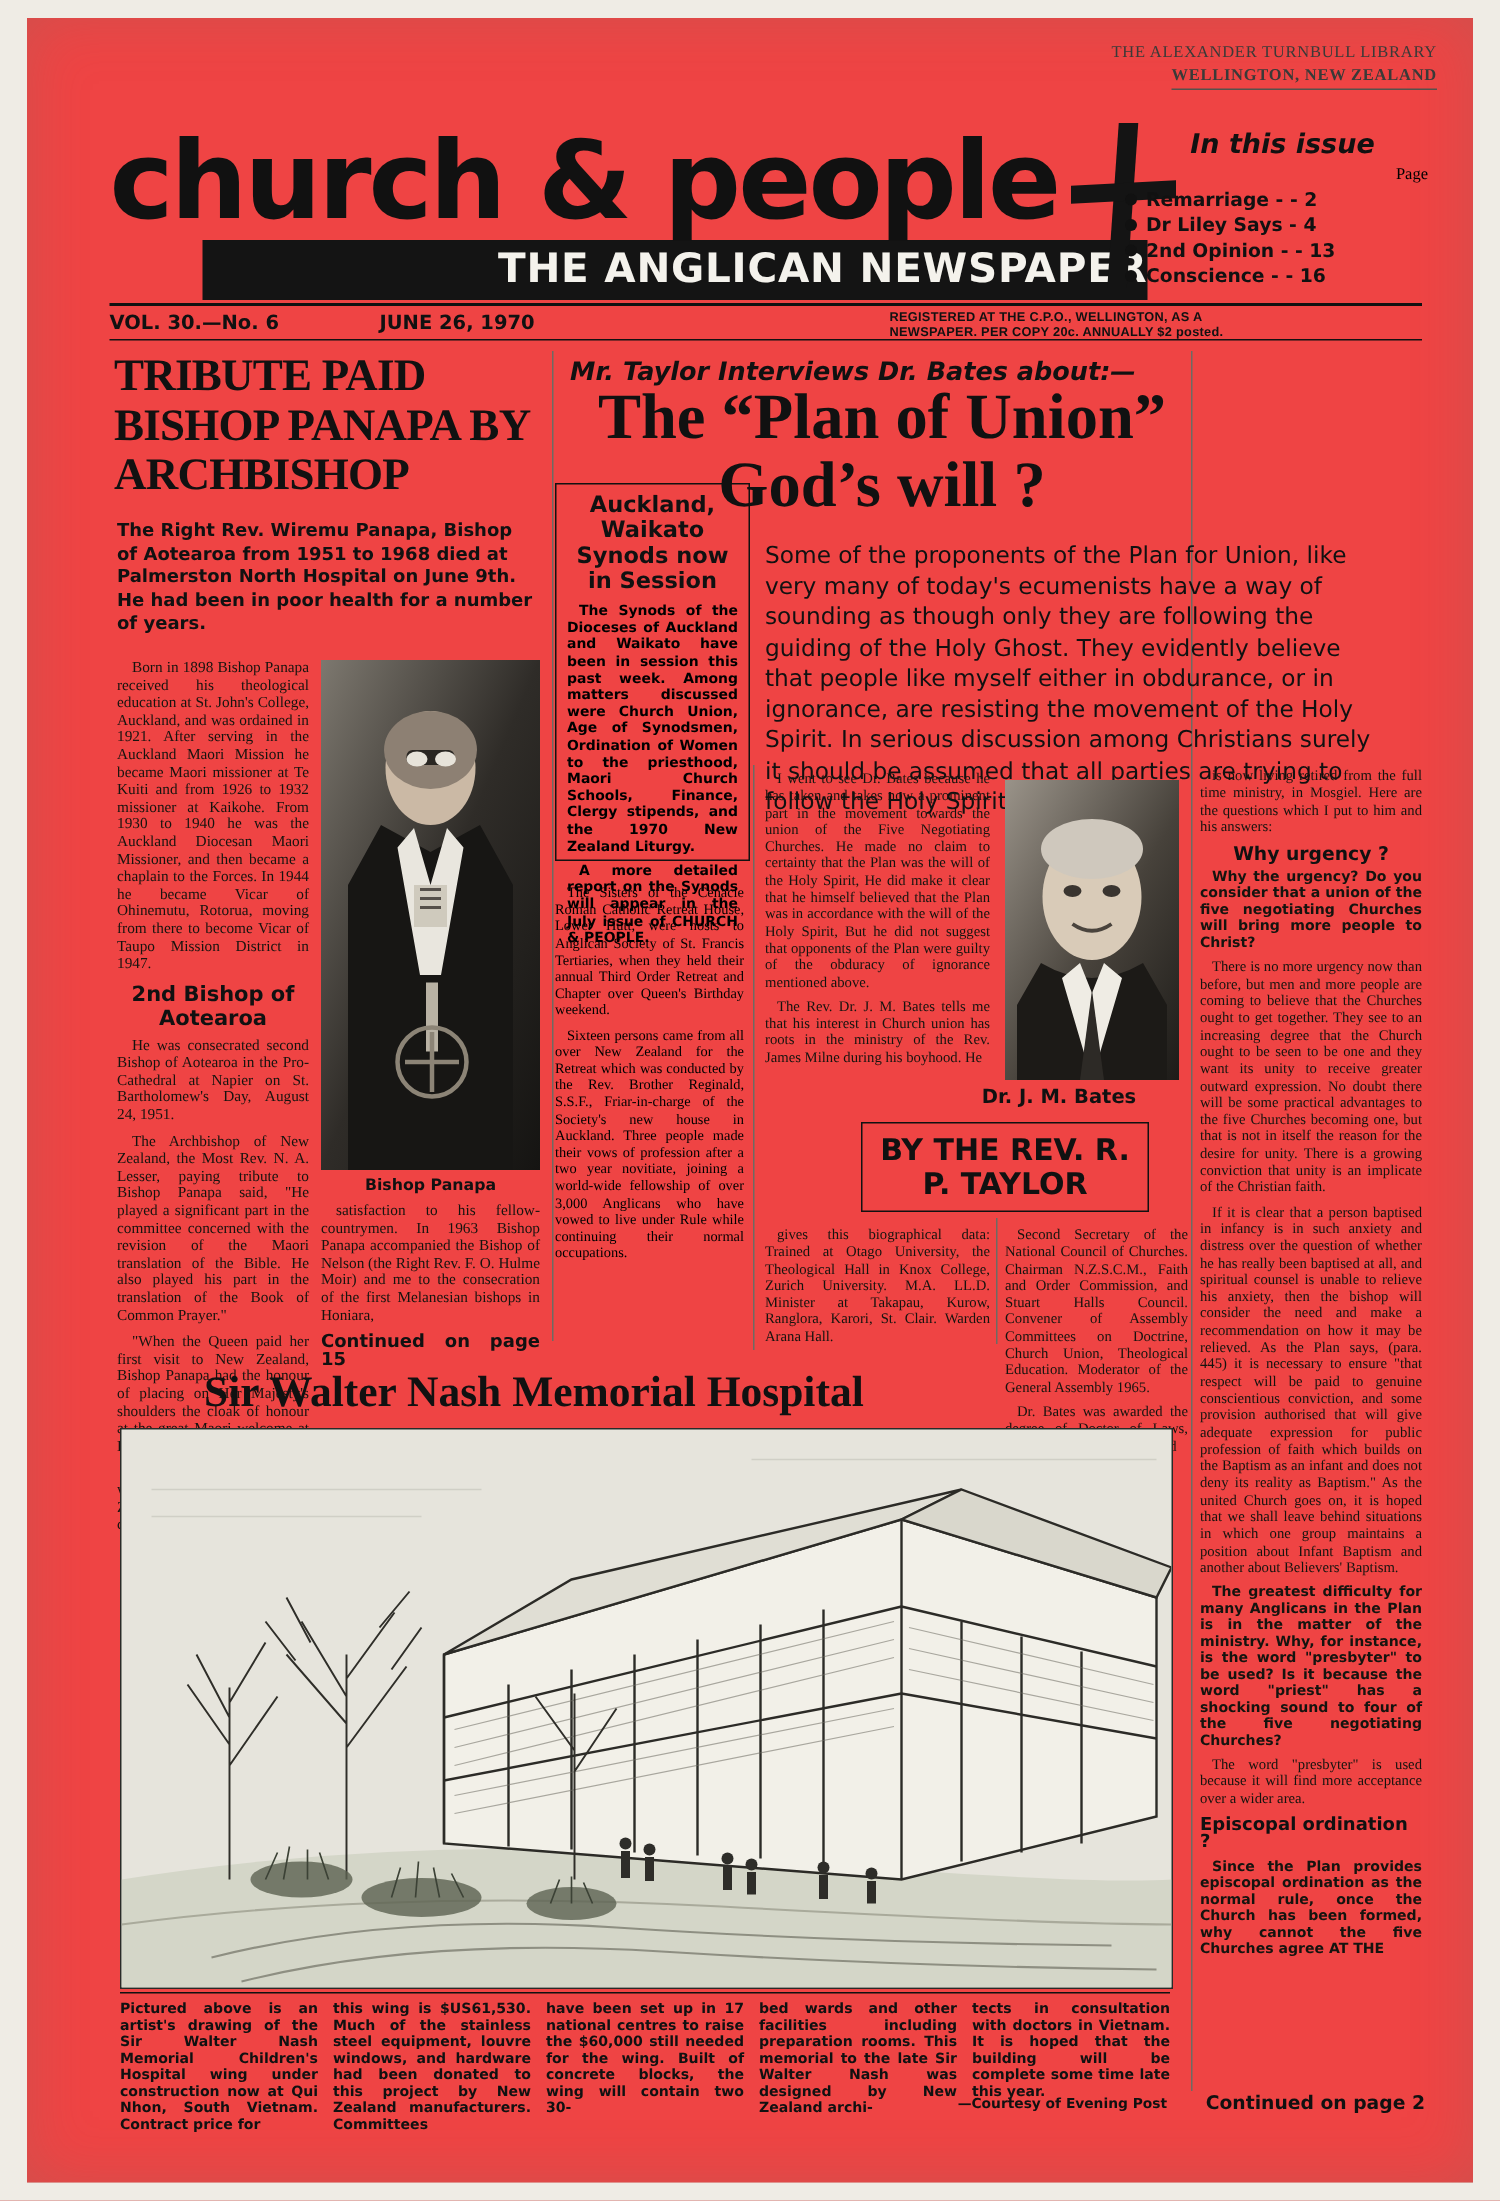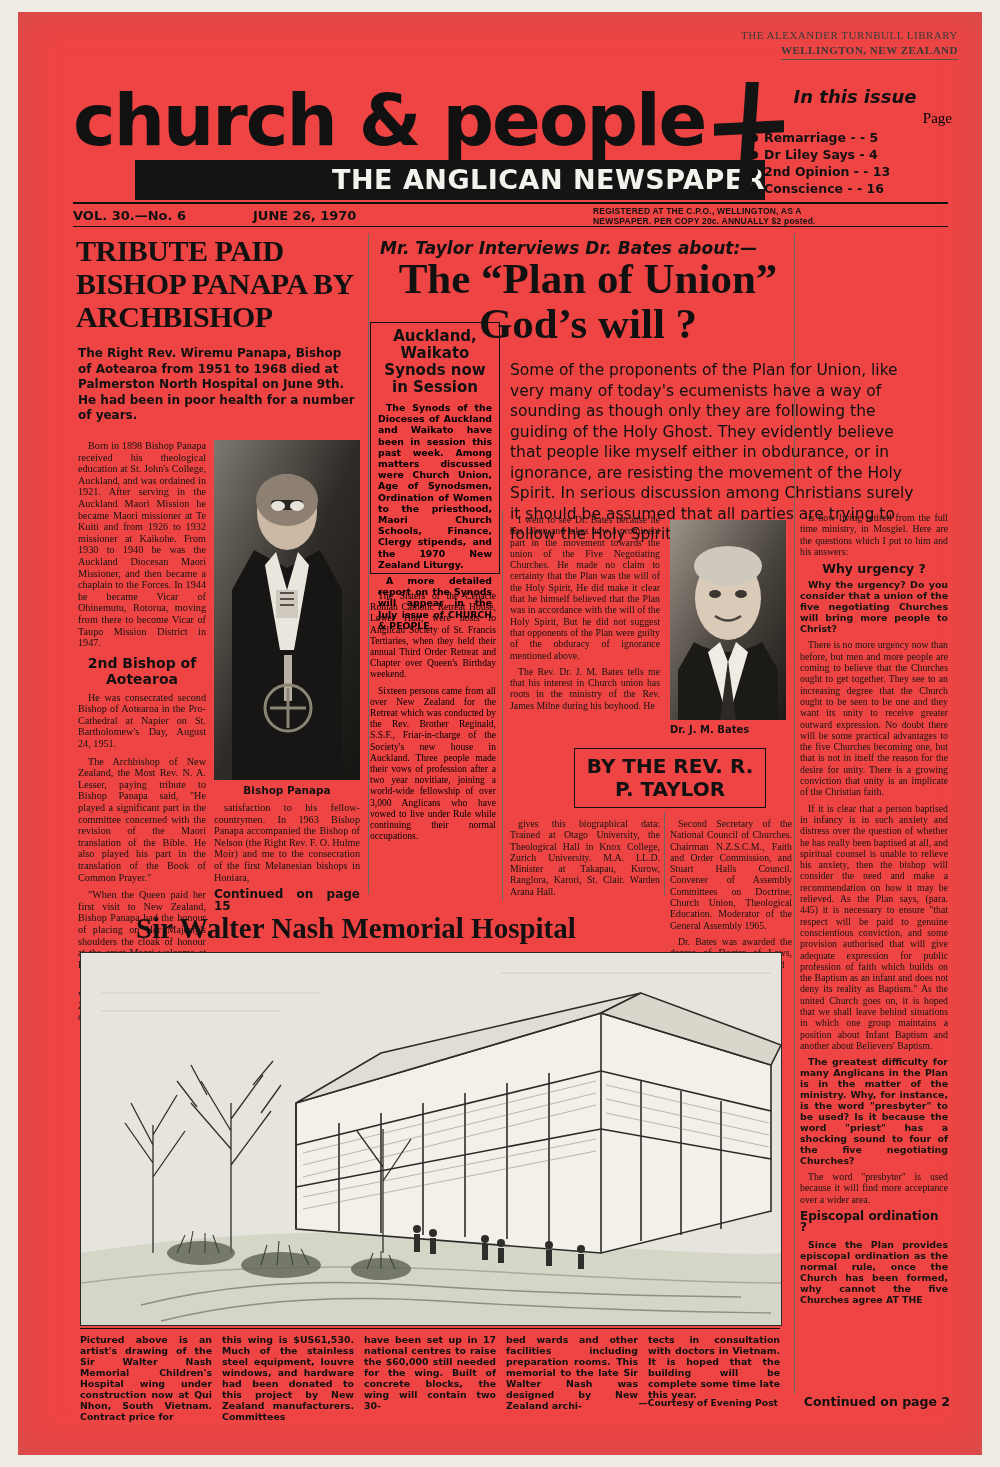--- a/index.html
+++ b/index.html
@@ -46,21 +46,21 @@
   }
   .cross:before{content:"";position:absolute;left:34px;top:0;width:13px;height:110px;background:#141414;transform:skewX(-4deg);}
   .cross:after{content:"";position:absolute;left:6px;top:40px;width:70px;height:12px;background:#141414;transform:skewY(-3deg);}
 
   
   .inthis{
     position:absolute;right:22px;top:74px;width:210px;
     font-family:"DejaVu Sans",sans-serif;
   }
   .inthis h3{margin:0;font-size:18px;font-style:italic;font-weight:bold;text-align:center;color:#111;}
-  .inthis .pagelbl{font-size:15px;text-align:right;margin:3px 8px 2px 0;font-family:"Liberation Serif",serif;}
+  .inthis .pagelbl{font-size:11px;text-align:right;margin:3px 8px 2px 0;font-family:"Liberation Serif",serif;}
   .inthis ul{list-style:none;margin:0;padding:0;}
   .inthis li{font-size:12.5px;font-weight:bold;line-height:17px;color:#111;display:flex;align-items:center;}
   .bullet{width:8px;height:8px;border-radius:50%;background:#111;display:inline-block;margin-right:6px;flex:0 0 auto;}
 
   .rule{position:absolute;background:#111;}
 
   
   .volline{position:absolute;left:55px;top:196px;width:700px;
     font-family:"DejaVu Sans",sans-serif;font-weight:bold;font-size:13px;color:#111;}
   .volline .vol{position:absolute;left:0;top:0;}
@@ -132,22 +132,22 @@
   .byline-box span{
     font-family:"DejaVu Sans",sans-serif;font-weight:bold;font-size:20px;line-height:23px;
     text-align:center;color:#111;
   }
 
   .photo-bates{
     position:absolute;left:652px;top:508px;width:116px;height:200px;
     background:linear-gradient(150deg,#8b857b,#3a3631 45%,#6d675f 72%,#211f1c);
   }
   .bates-cap{
-    position:absolute;left:652px;top:712px;width:116px;
-    font-family:"DejaVu Sans",sans-serif;font-weight:bold;font-size:10px;color:#111;
+    position:absolute;left:630px;top:712px;width:116px;text-align:center;
+    font-family:"DejaVu Sans",sans-serif;font-weight:bold;font-size:13px;color:#111;
   }
 
   
   .hosp-title{
     position:absolute;left:118px;top:900px;width:600px;margin:0;
     font-family:"Liberation Serif",serif;font-weight:bold;font-size:29px;color:#111;
   }
   .hosp-img{
     position:absolute;left:62px;top:940px;width:700px;height:372px;
     border:1px solid #2a2a28;
@@ -205,21 +205,21 @@
     <div class="mast-band">THE ANGLICAN NEWSPAPER</div>
   </div>
   <div class="cross"></div>
 
   <div class="inthis">
     <h3>In this issue</h3>
     <div class="pagelbl">Page</div>
     <ul>
       <li>
             <span class="bullet"></span>
-            <span>Remarriage - - 5</span>
+            <span>Remarriage - - 2</span>
           </li>
       <li>
             <span class="bullet"></span>
             <span>Dr Liley Says - 4</span>
           </li>
       <li>
             <span class="bullet"></span>
             <span>2nd Opinion - - 13</span>
           </li>
       <li>

